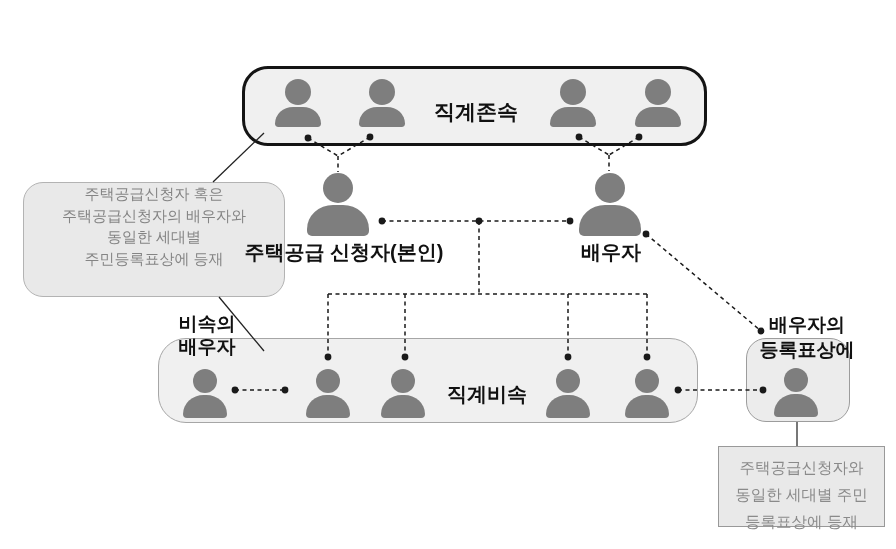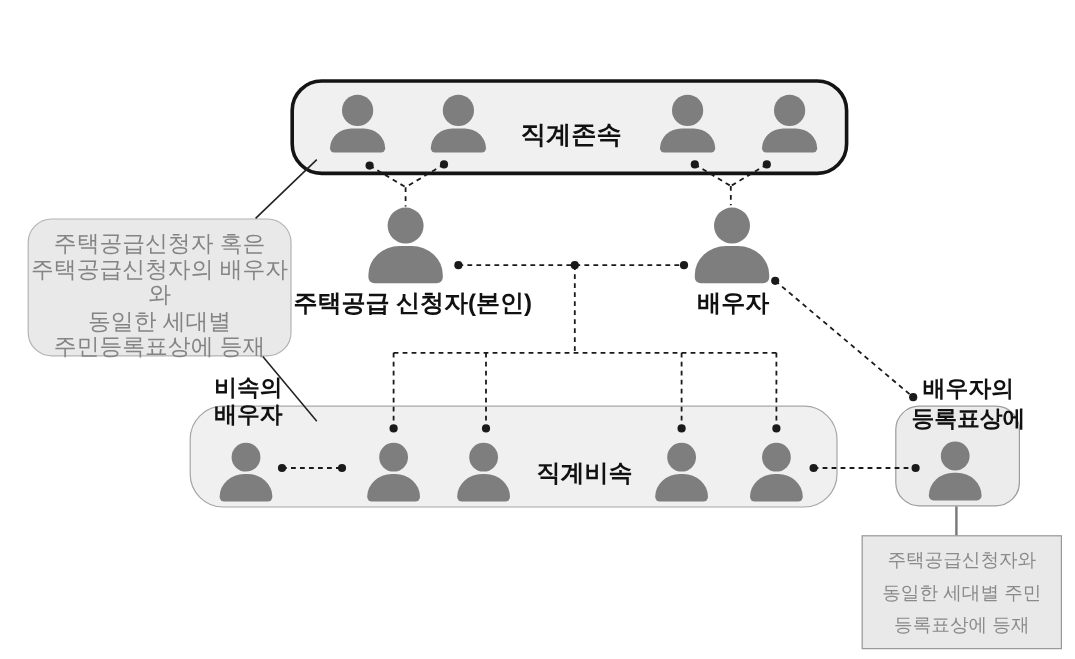--- a/index.html
+++ b/index.html
@@ -37,32 +37,32 @@
     border: 1.5px solid var(--soft-border);
     border-radius: 28px;
   }
   .small-box {
     left: 746px; top: 338px; width: 104px; height: 84px;
     background: #ececec;
     border: 1.5px solid #9c9c9c;
     border-radius: 20px;
   }
   .callout {
-    left: 23px; top: 182px; width: 220px; height: 115px;
+    left: 23px; top: 182px; width: 262px; height: 115px;
     background: var(--box-fill-soft);
     border: 1px solid #b3b3b3;
     border-radius: 20px;
     color: var(--muted-text);
-    font-size: 19px;
+    font-size: 15px;
     line-height: 21.5px;
     text-align: center;
-    padding-top: 10px;
+    padding-top: 0;
   }
   .note-box {
-    left: 718px; top: 446px; width: 167px; height: 95px;
+    left: 718px; top: 446px; width: 167px; height: 81px;
     background: var(--box-fill-soft);
     border: 1.5px solid #999999;
     color: #8a8a8a;
     font-size: 15.5px;
     line-height: 27px;
     text-align: center;
     padding-top: 7px;
   }
   .preline { white-space: pre-line; }
   svg.connectors {

